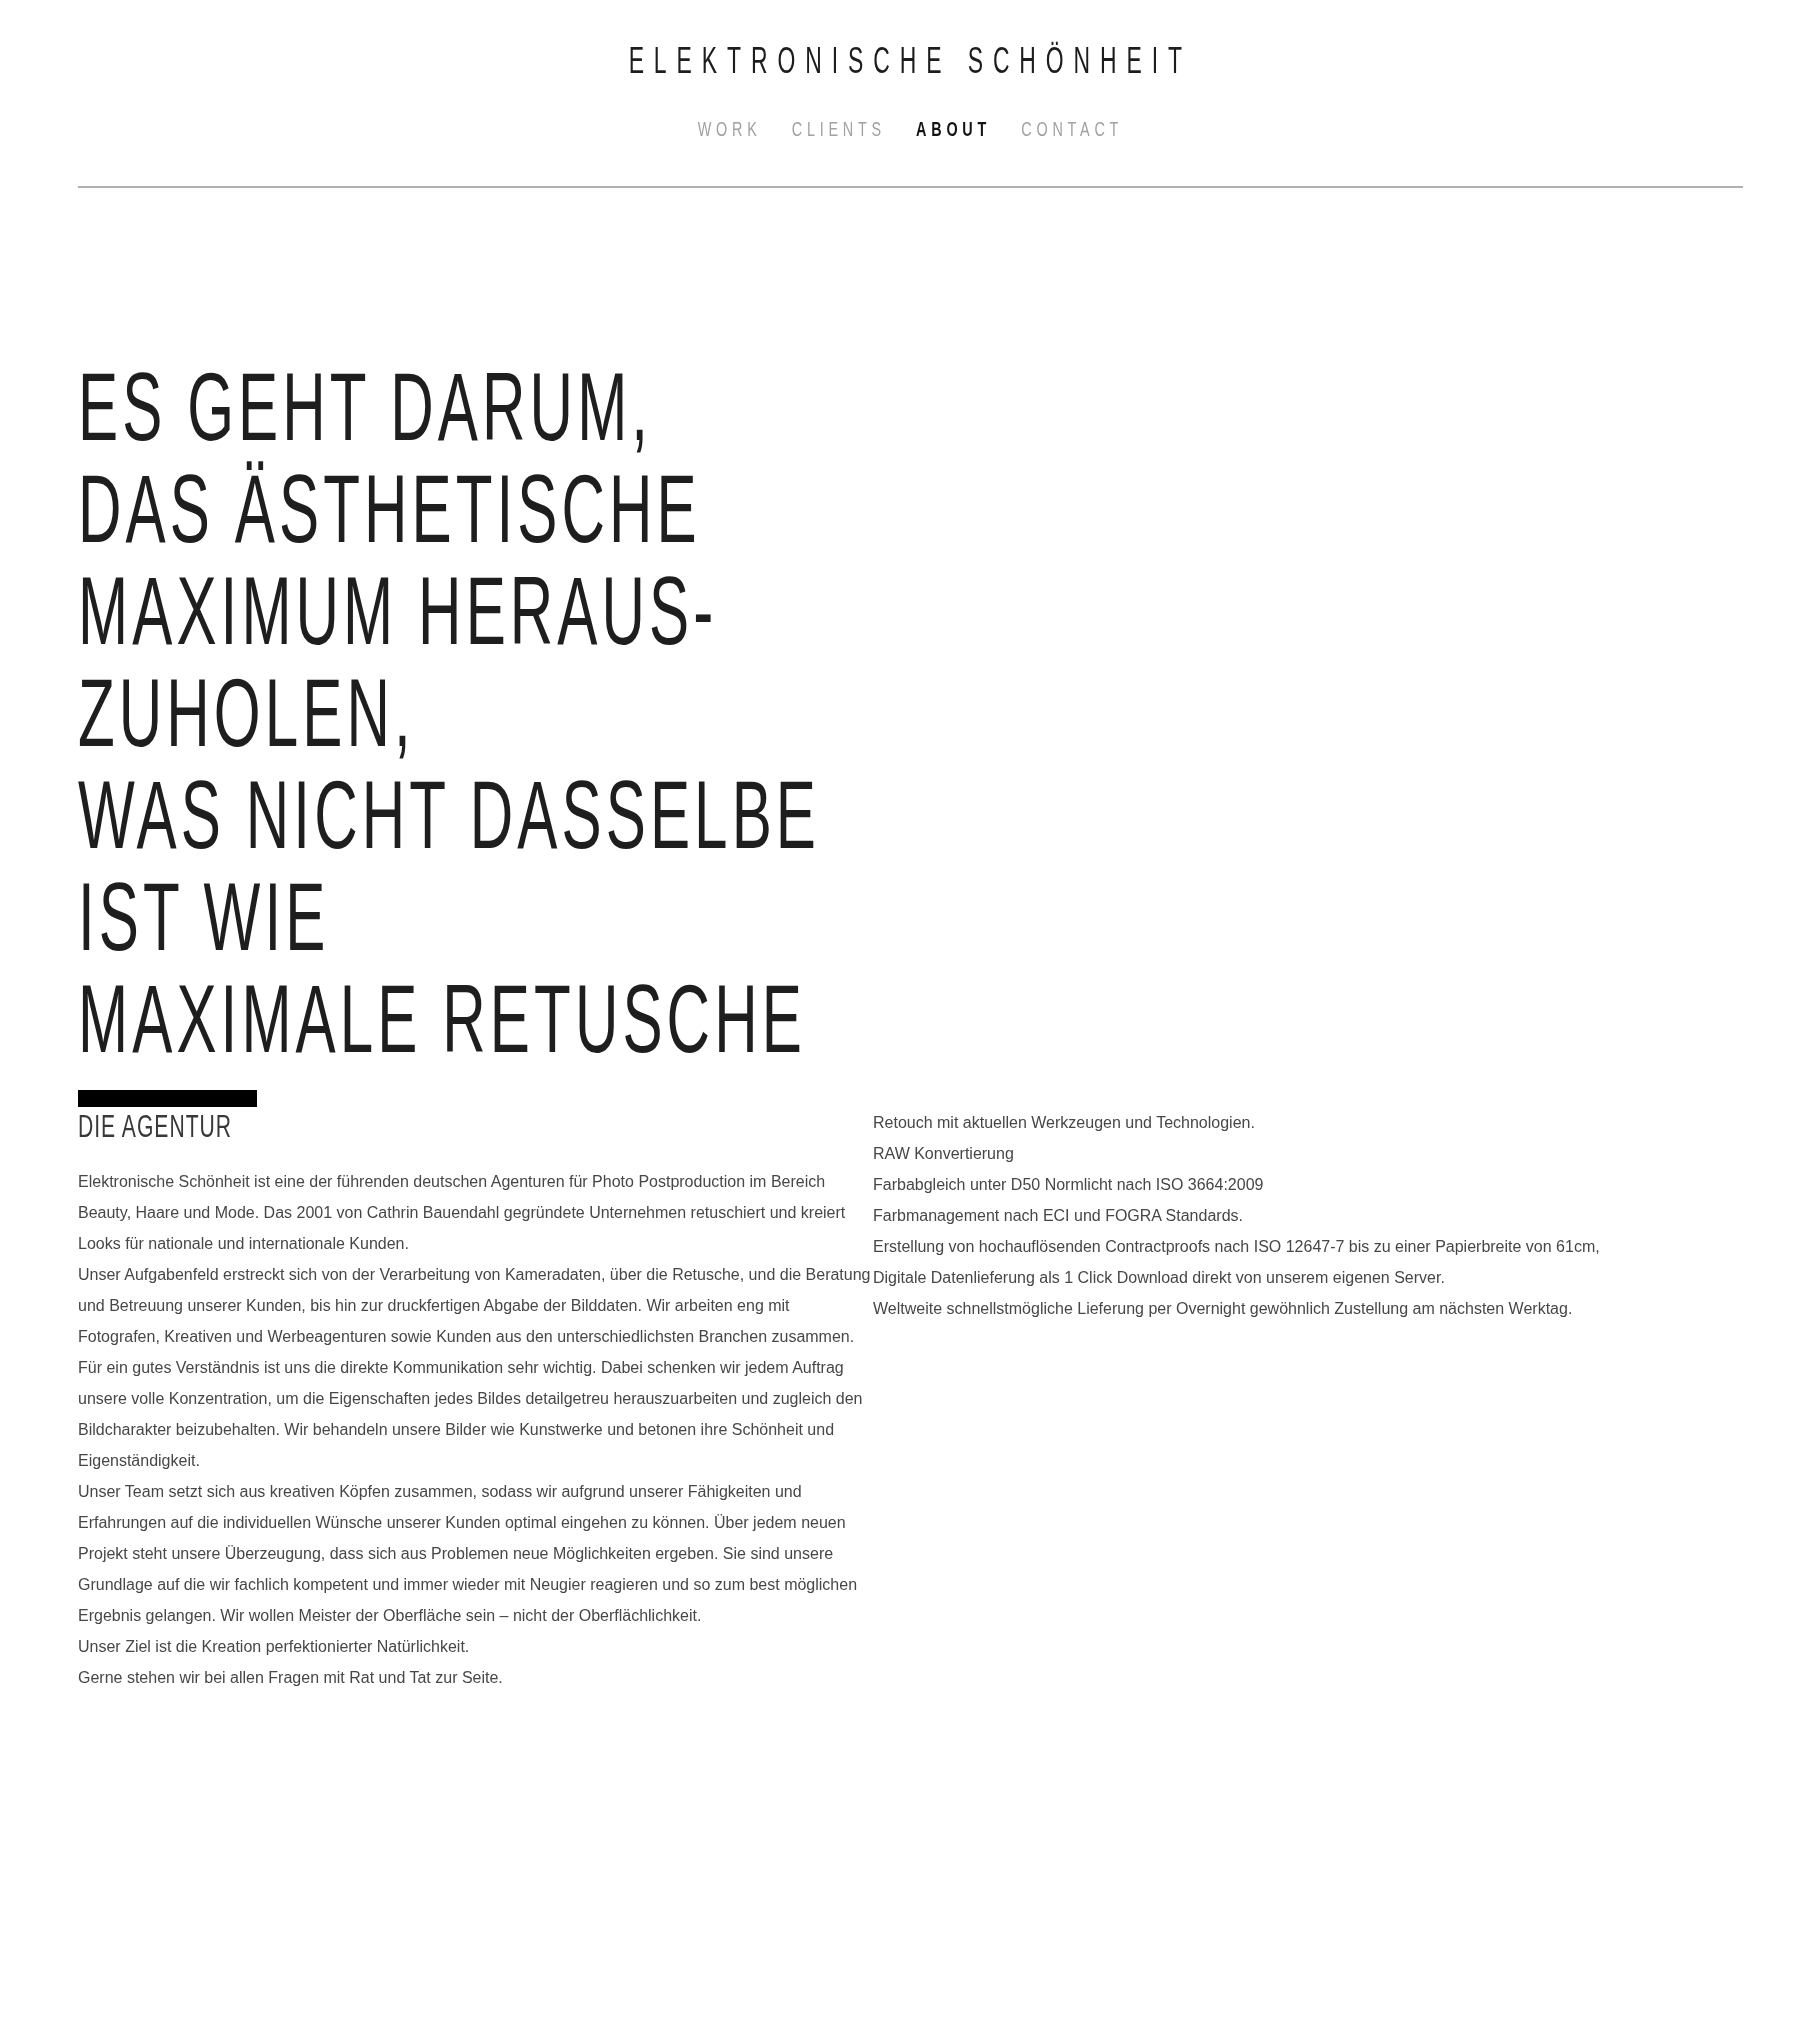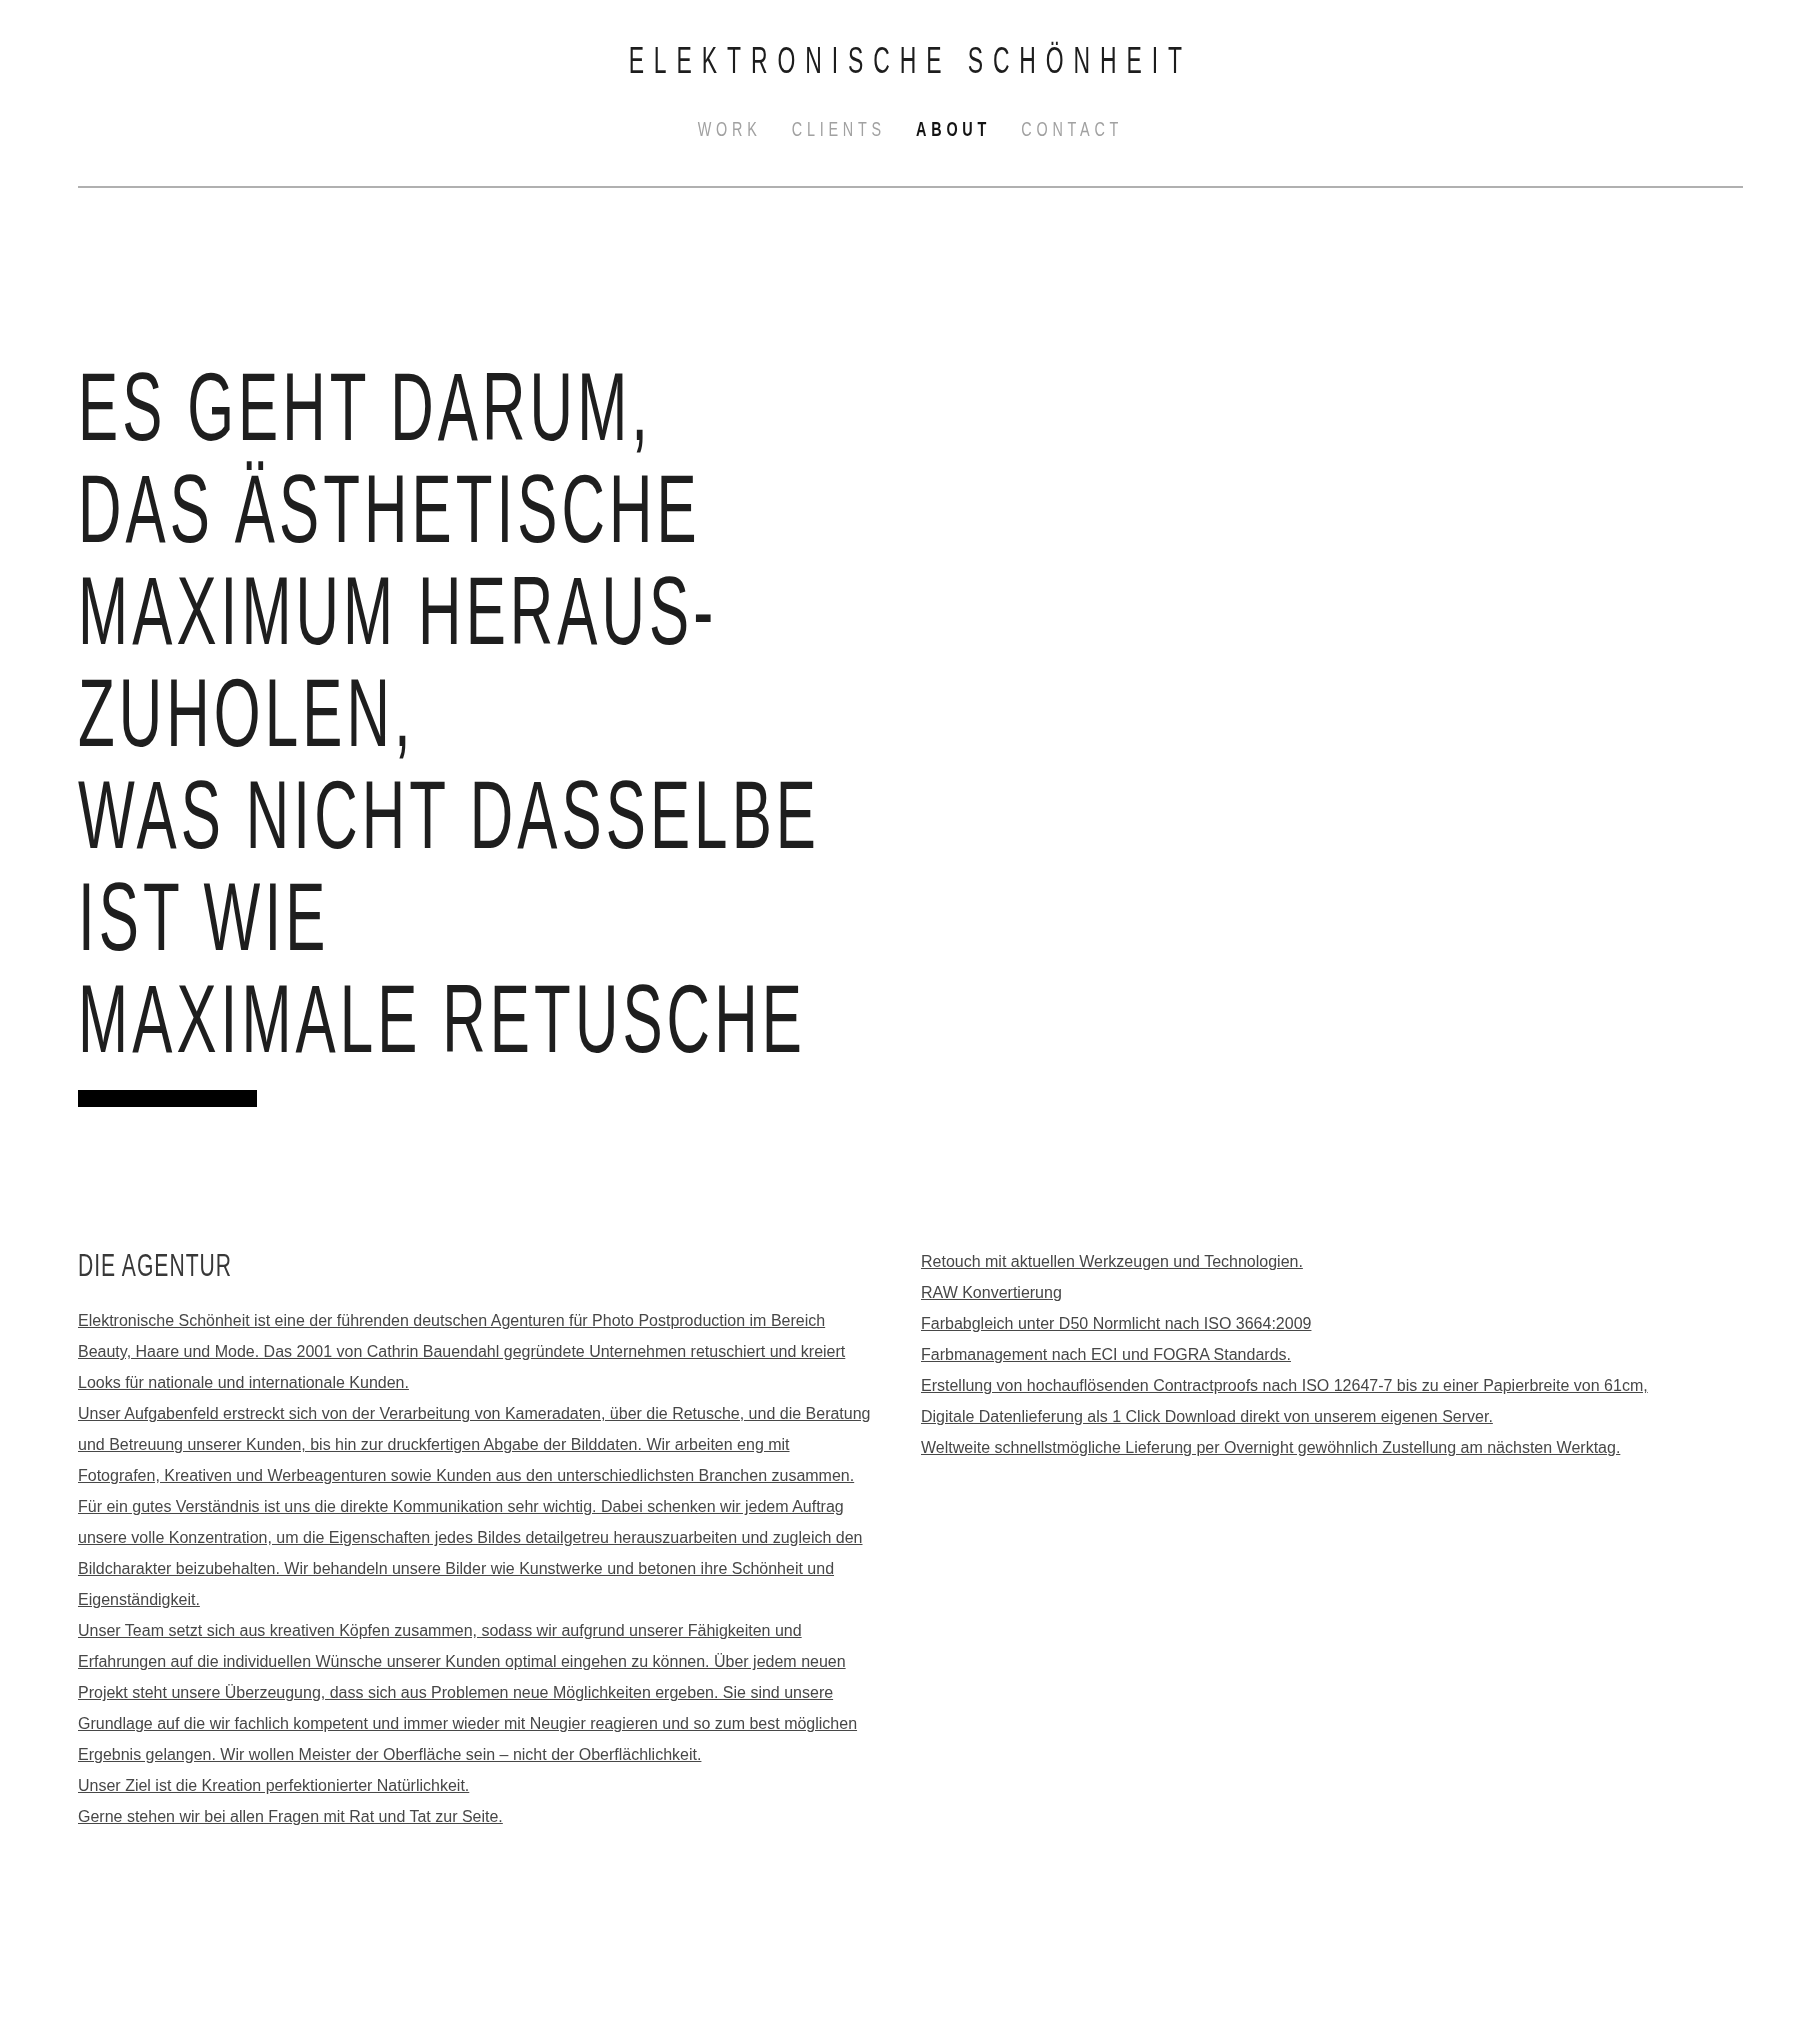--- a/index.html
+++ b/index.html
@@ -16,21 +16,20 @@
   html,body{margin:0;padding:0;}
   body{
     width:1816px;
     min-height:2025px;
     background:var(--bg);
     font-family:"Liberation Sans", sans-serif;
     color:var(--text-body);
   }
   .page{
     padding:0 73px 88px 78px;
-    text-decoration:underline;
   }
 
   
   header{
     padding-top:41px;
     text-align:center;
   }
   .logo{
     display:block;
     text-align:center;
@@ -92,24 +91,22 @@
   }
   .hero-bar{
     width:179px;
     height:17px;
     background:var(--bar);
     margin-top:20.4px;
   }
 
   
   .columns{
-    margin-top:139px;
     display:grid;
     grid-template-columns:795px 822px;
-    column-gap:48px;
   }
   .col h2{
     margin:0 0 16px 0;
     font-weight:400;
     line-height:38px;
     white-space:nowrap;
   }
   .h2-text{
     display:inline-block;
     transform:scaleX(0.66);

